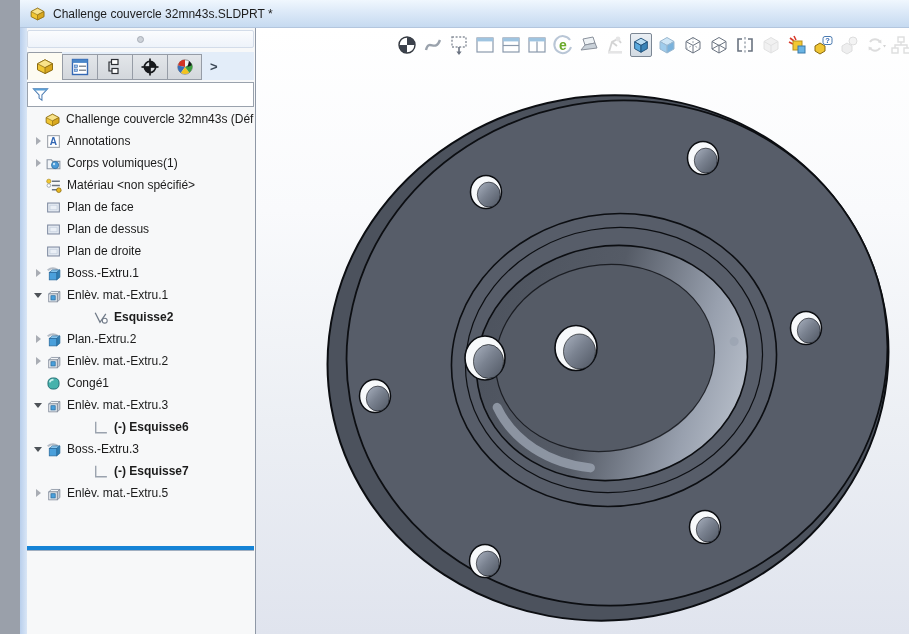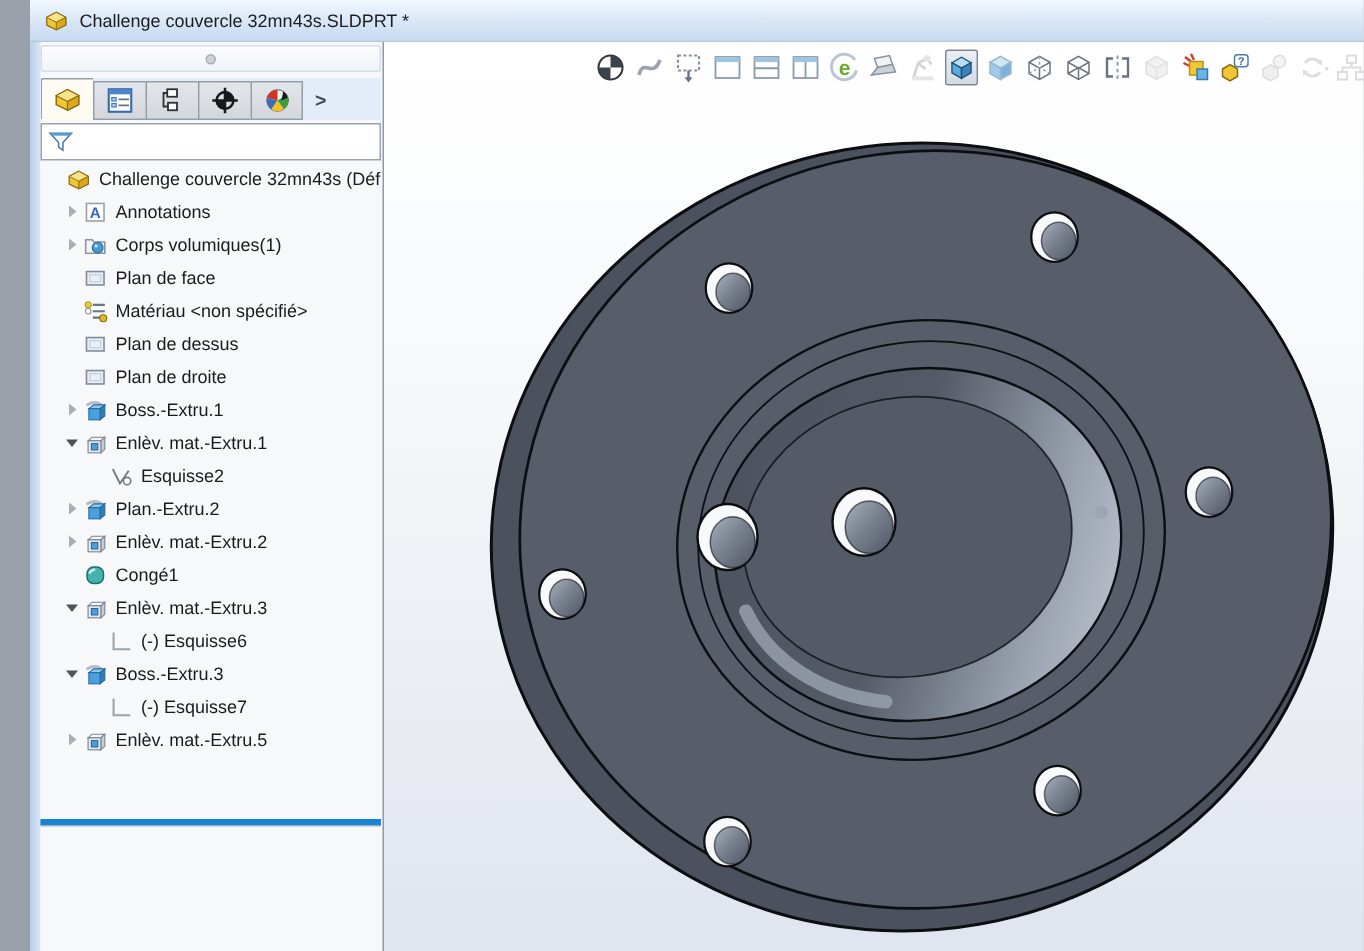--- a/index.html
+++ b/index.html
@@ -38,22 +38,22 @@
   .filterrow input{border:none;outline:none;flex:1;height:20px;font-size:12px;background:transparent;}
 
   .tree{position:absolute;left:7px;top:80px;width:227px;height:438px;background:#f7f8f9;overflow:hidden;}
   .trow{height:22px;display:flex;align-items:center;white-space:nowrap;cursor:default;}
   .trow .tlabel{font-size:12px;color:#1b1b1b;margin-left:5px;overflow:hidden;text-overflow:clip;}
   .ti{width:17px;height:17px;flex:0 0 auto;}
   .tw{width:14px;flex:0 0 auto;display:flex;align-items:center;justify-content:center;}
   .ar-r{width:0;height:0;border-left:5px solid #a9adb4;border-top:4px solid transparent;border-bottom:4px solid transparent;}
   .ar-d{width:0;height:0;border-top:5px solid #4e5358;border-left:4px solid transparent;border-right:4px solid transparent;}
   .lv0{padding-left:3px;}
-  .lv1{padding-left:14px;}
-  .lv2{padding-left:45px;}
+  .lv1{padding-left:4px;}
+  .lv2{padding-left:65px;font-weight:bold;}
 
   .rollback{position:absolute;left:0px;top:518px;width:227px;height:4px;background:#1583d6;
     box-shadow:0 1px 0 rgba(0,40,90,.35);cursor:row-resize;margin-left:7px;left:0;}
   .panelbottom{position:absolute;left:7px;top:524px;width:227px;height:82px;background:#f7f8f9;}
 
   .vsep{position:absolute;left:235px;top:28px;width:1px;height:606px;background:#8f98a6;}
   .phandle{position:absolute;left:236px;top:516px;width:16px;height:36px;background:#eef1f5;
     border:1px solid #8f98a6;border-left:none;display:flex;align-items:center;justify-content:center;cursor:pointer;}
   .phandle .splitdot{width:8px;height:8px;}
 
@@ -235,30 +235,30 @@
             <i class="ar-r"></i>
           </span>
         <svg class="ti">
             <use href="#s-bodies"></use>
           </svg>
         <span class="tlabel">Corps volumiques(1)</span>
       </div>
       <div class="trow lv1">
         <span class="tw"></span>
         <svg class="ti">
+            <use href="#s-mat"></use>
+          </svg>
+        <span class="tlabel">Matériau &lt;non spécifié&gt;</span>
+      </div>
+      <div class="trow lv1">
+        <span class="tw"></span>
+        <svg class="ti">
             <use href="#s-plane"></use>
           </svg>
         <span class="tlabel">Plan de face</span>
-      </div>
-      <div class="trow lv1">
-        <span class="tw"></span>
-        <svg class="ti">
-            <use href="#s-mat"></use>
-          </svg>
-        <span class="tlabel">Matériau &lt;non spécifié&gt;</span>
       </div>
       <div class="trow lv1">
         <span class="tw"></span>
         <svg class="ti">
             <use href="#s-plane"></use>
           </svg>
         <span class="tlabel">Plan de dessus</span>
       </div>
       <div class="trow lv1">
         <span class="tw"></span>

